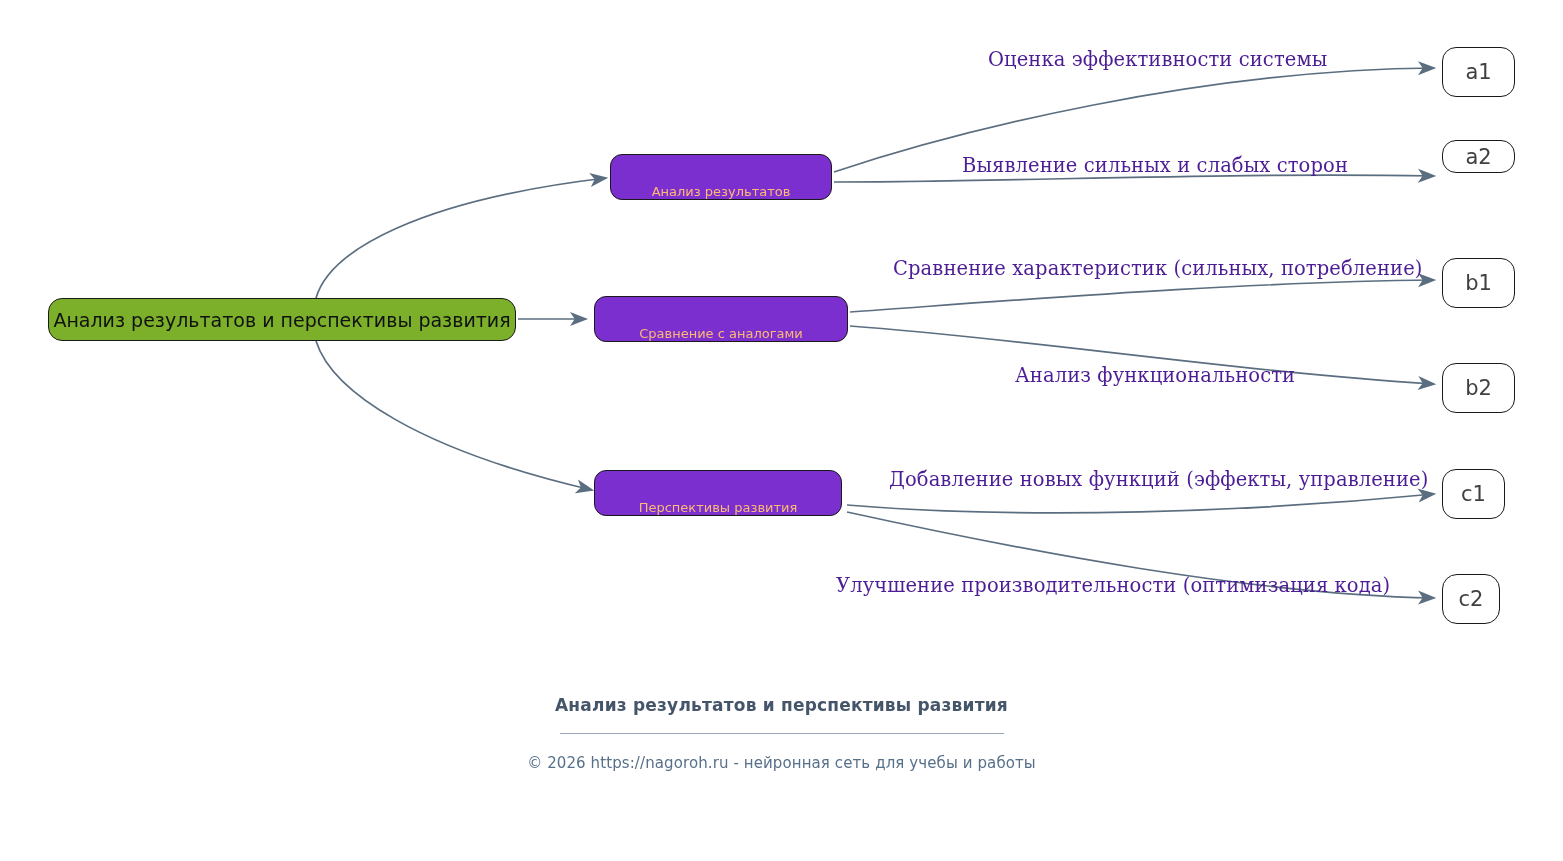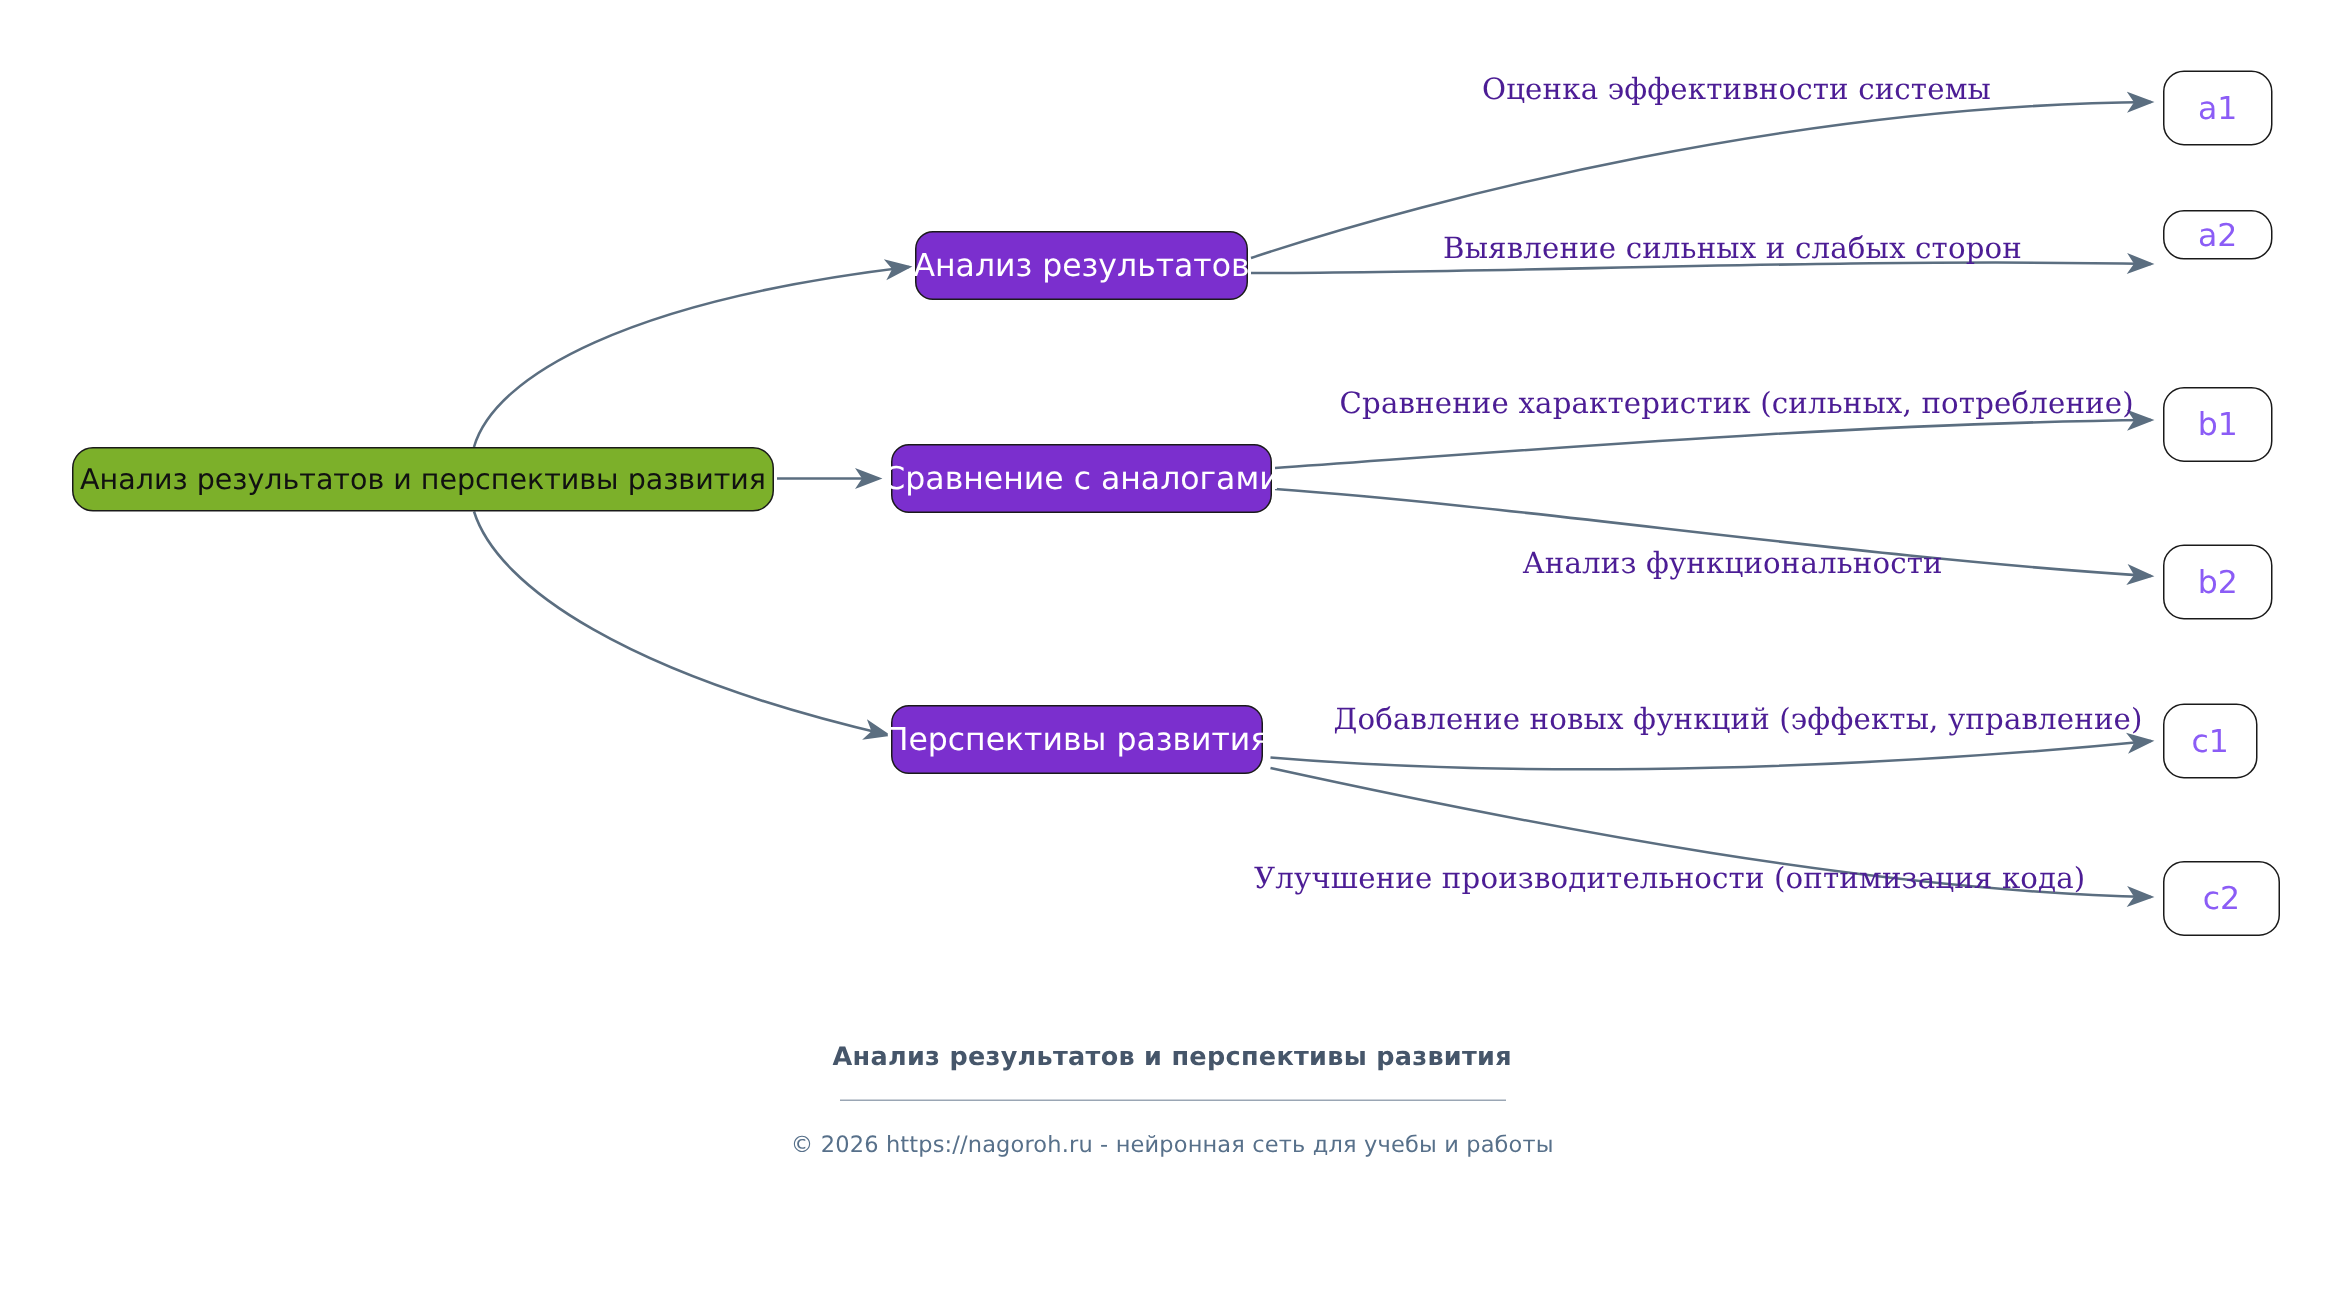--- a/index.html
+++ b/index.html
@@ -40,31 +40,32 @@
     color: #111111;
     font-size: 19px;
     font-family: "DejaVu Sans", sans-serif;
     padding: 0 14px;
   }
 
   .node-branch {
     border-radius: 12px;
     background: #7b2fce;
     border: 1.4px solid #1a1a1a;
-    color: #ffffff;
-    font-size: 21px;
+    color: #fdba74;
+    font-size: 13px;
     font-family: "DejaVu Sans", sans-serif;
     padding: 0 14px;
+    align-items: flex-end;
   }
 
   .node-leaf {
     border-radius: 14px;
     background: #ffffff;
     border: 1.5px solid #1a1a1a;
-    color: #8b5cf6;
+    color: #404040;
     font-size: 21px;
     font-family: "DejaVu Sans", sans-serif;
   }
 
   
   .edge-label {
     position: absolute;
     font-family: "DejaVu Serif", serif;
     font-size: 19.5px;
     color: #4c1d95;
@@ -145,21 +146,21 @@
 </div>
 <div class="node node-leaf" id="node-leaf-b1" style="left: 1442px; top: 258px; width: 73px; height: 50px;">
   <span>b1</span>
 </div>
 <div class="node node-leaf" id="node-leaf-b2" style="left: 1442px; top: 363px; width: 73px; height: 50px;">
   <span>b2</span>
 </div>
 <div class="node node-leaf" id="node-leaf-c1" style="left: 1442px; top: 469px; width: 63px; height: 50px;">
   <span>c1</span>
 </div>
-<div class="node node-leaf" id="node-leaf-c2" style="left: 1442px; top: 574px; width: 78px; height: 50px;">
+<div class="node node-leaf" id="node-leaf-c2" style="left: 1442px; top: 574px; width: 58px; height: 50px; border-radius: 15px;">
   <span>c2</span>
 </div>
 
 <div class="edge-label" id="edge-label-a1" style="left: 988px; top: 48px;">Оценка эффективности системы</div>
 <div class="edge-label" id="edge-label-a2" style="left: 962px; top: 154px;">Выявление сильных и слабых сторон</div>
 <div class="edge-label" id="edge-label-b1" style="left: 893px; top: 257px;">Сравнение характеристик (сильных, потребление)</div>
 <div class="edge-label" id="edge-label-b2" style="left: 1015px; top: 364px;">Анализ функциональности</div>
 <div class="edge-label" id="edge-label-c1" style="left: 889px; top: 468px;">Добавление новых функций (эффекты, управление)</div>
 <div class="edge-label" id="edge-label-c2" style="left: 836px; top: 574px;">Улучшение производительности (оптимизация кода)</div>
 

